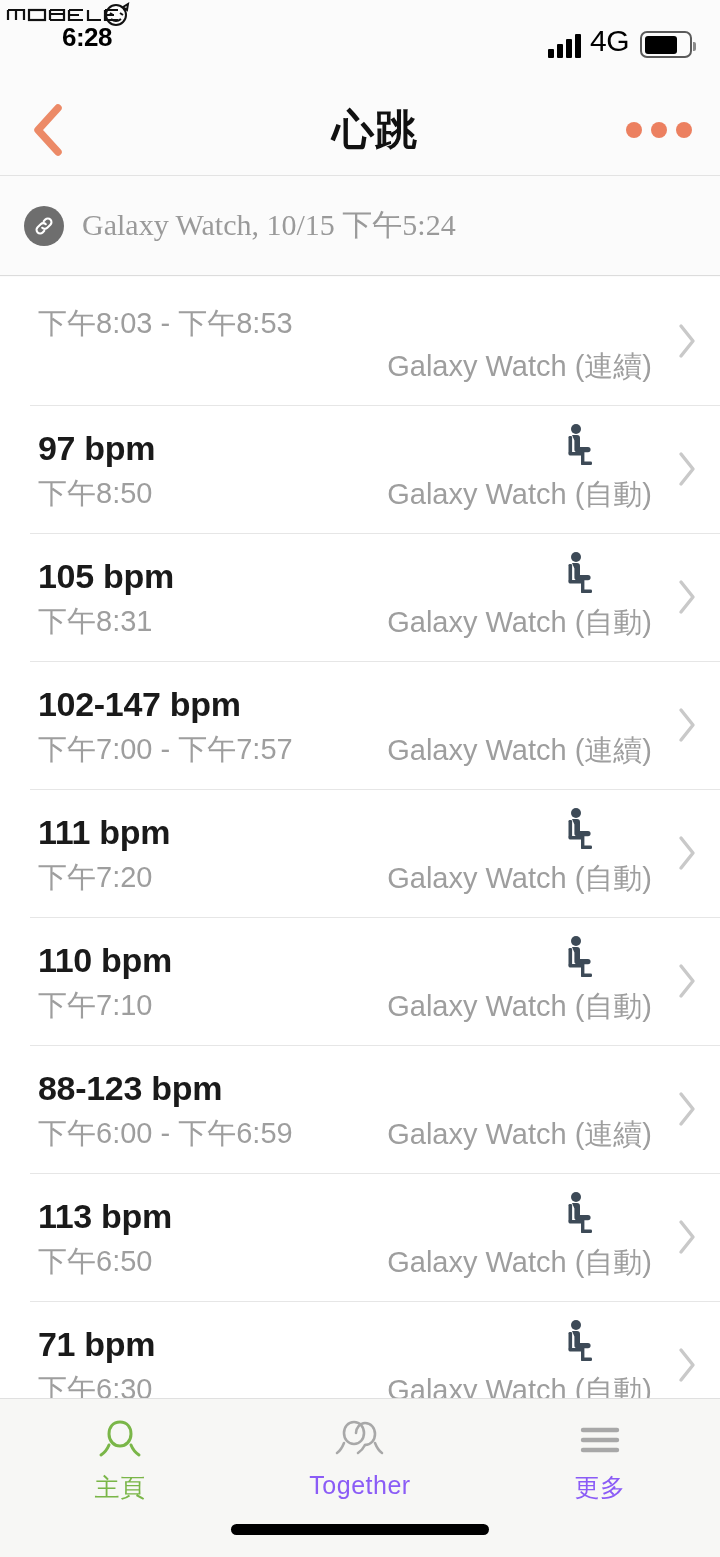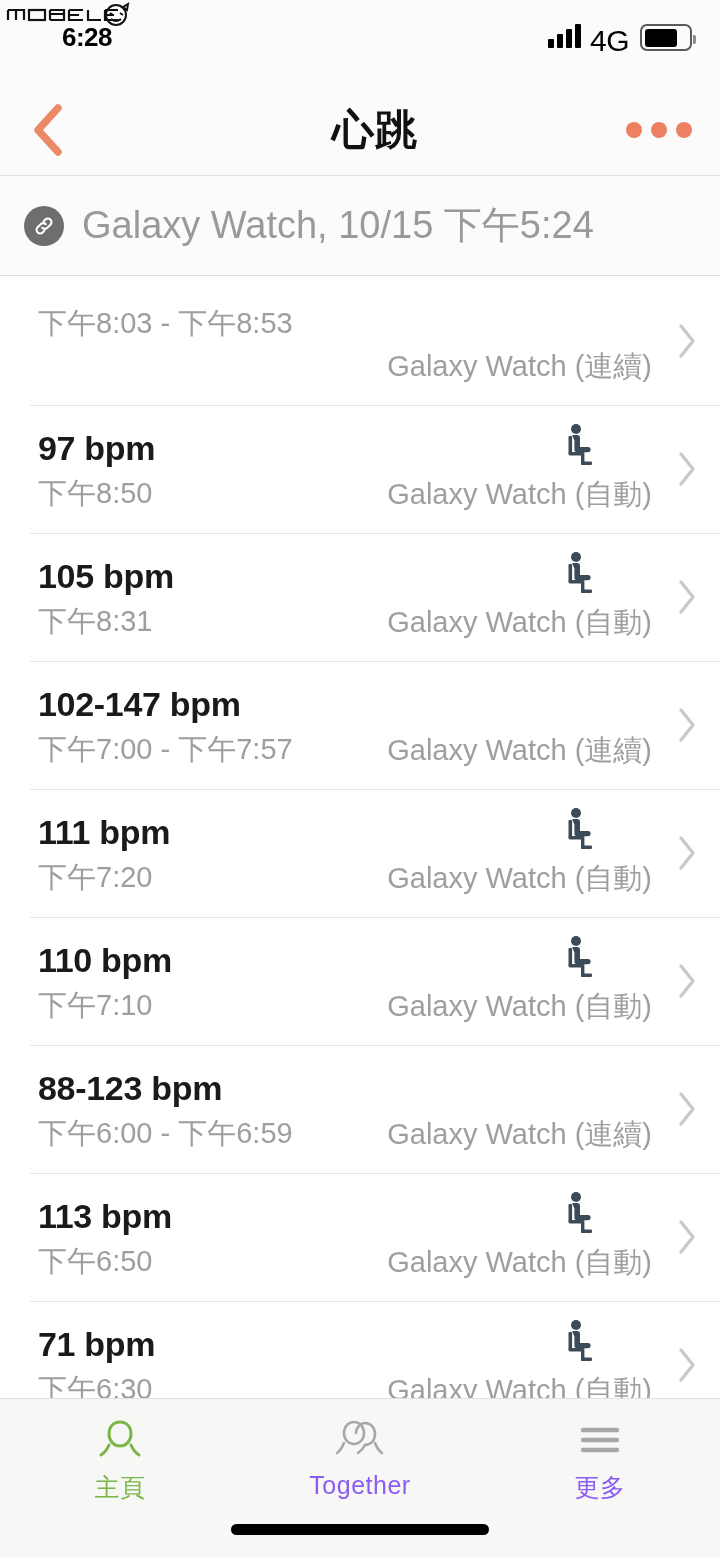--- a/index.html
+++ b/index.html
@@ -49,21 +49,21 @@
     font-size: 26px;
     font-weight: bold;
     color: #000;
     letter-spacing: -0.5px;
   }
   .status-right {
     position: absolute;
     right: 28px;
     top: 24px;
     display: flex;
-    align-items: flex-start;
+    align-items: flex-end;
     height: 34px;
   }
   .signal-bars {
     display: flex;
     align-items: flex-end;
     height: 24px;
     gap: 3px;
     margin-right: 9px;
   }
   .signal-bars i {
@@ -181,23 +181,24 @@
     height: 40px;
     border-radius: 50%;
     background: #6e6e6e;
     display: flex;
     align-items: center;
     justify-content: center;
     flex: 0 0 auto;
     margin-right: 18px;
   }
   .device-label {
-    font-size: 38px;
+    font-size: 30px;
     color: #9a9a9a;
     letter-spacing: 0px;
+    font-family: Liberation Serif, serif;
   }
 
   
   .list {
     position: absolute;
     left: 0;
     top: 277px;
     width: 720px;
     height: 1121px;
     background: #ffffff;

